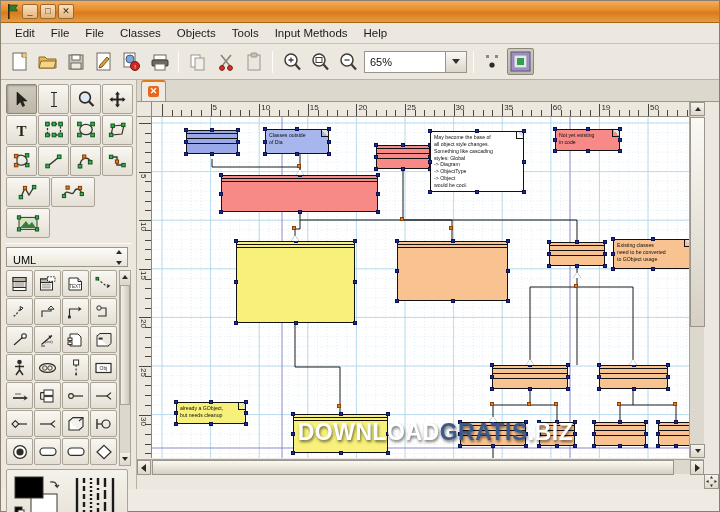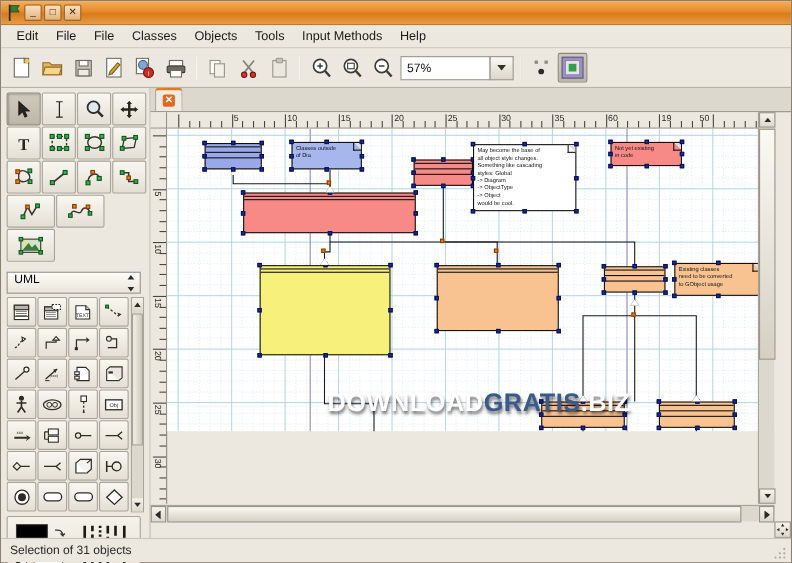--- a/index.html
+++ b/index.html
@@ -84,21 +84,21 @@
     display:flex; align-items:center; justify-content:center;
   }
   .tcell.sel { background:linear-gradient(to bottom,#cfcabd,#bdb7a9); border-color:#8d877b;
                box-shadow:inset 1px 1px 2px rgba(0,0,0,.25); }
   .tsep { width:126px; height:1px; background:#c2bcb0; margin:4px auto 3px auto;
           border-bottom:1px solid #fdfcfa; }
 
   #sheetsel {
     margin:2px 5px 3px 5px; width:122px; height:20px;
     background:linear-gradient(to bottom,#fdfcf9,#eae5da);
-    border:1px solid #9a958c; display:flex; align-items:flex-start;
+    border:1px solid #9a958c; display:flex; align-items:flex-end;
     padding-left:6px; font-size:11px; position:relative;
   }
   #sheetsel .spin {
     position:absolute; right:2px; top:2px; width:12px; height:15px;
     display:flex; flex-direction:column; align-items:center; justify-content:space-between;
   }
   .tri-u-s { width:0;height:0;border-left:3.5px solid transparent;border-right:3.5px solid transparent;
              border-bottom:4px solid #2a2a28; }
   .tri-d-s { width:0;height:0;border-left:3.5px solid transparent;border-right:3.5px solid transparent;
              border-top:4px solid #2a2a28; }
@@ -139,21 +139,21 @@
 
   #rulerTL { position:absolute; left:0; top:22px; width:15px; height:15px;
              background:#ece8e0; border-right:1px solid #8e887c; border-bottom:1px solid #8e887c; }
   #hruler { position:absolute; left:15px; top:22px; width:552px; height:15px;
             background:#ece8e0; border-bottom:1px solid #8e887c; overflow:hidden; }
   #vruler { position:absolute; left:0; top:37px; width:15px; height:341px;
             background:#ece8e0; border-right:1px solid #8e887c; overflow:hidden; }
   .rk { position:absolute; background:#4a463e; }
   .rlab { position:absolute; font-size:8px; color:#2a2a28; font-family:"Liberation Sans",sans-serif; }
 
-  #canvasclip { position:absolute; left:15px; top:37px; width:552px; height:275px;
+  #canvasclip { position:absolute; left:15px; top:37px; width:552px; height:341px;
                 overflow:hidden; background:#fff; }
   #canvas { position:absolute; left:0; top:0; width:552px; height:341px; }
 
   
   #vsb { position:absolute; right:15px; top:22px; width:15px; height:356px;
          background:#ddd8cd; border-left:1px solid #a9a398; }
   #hsb { position:absolute; left:0; bottom:15px; width:567px; height:15px;
          background:#ddd8cd; border-top:1px solid #a9a398; }
   .sbar-btn { background:linear-gradient(to bottom,#f7f4ed,#ddd7cb); border:1px solid #9a958c;
               display:flex; align-items:center; justify-content:center; }
@@ -317,21 +317,21 @@
         </svg>
     </div>
     <div class="tbtn">
       <svg width="20" height="20">
           <circle cx="9" cy="8" r="6" fill="#fff" stroke="#3f3b34" stroke-width="1.5"></circle>
           <path d="M13.5 12.5 L18 17.5" stroke="#3f3b34" stroke-width="2.2"></path>
           <path d="M6.5 8 h5" stroke="#3f3b34" stroke-width="1.3"></path>
         </svg>
     </div>
     <div id="zoombox">
-      <span>57%</span>
+      <span>65%</span>
       <div id="zoomdrop">
           <div class="tri-d"></div>
         </div>
     </div>
     <div class="tbsep" style="margin-left:26px;"></div>
     <div class="tbtn">
       <svg width="20" height="20">
           <rect x="3" y="3" width="3" height="3" fill="#8e897e"></rect>
           <rect x="12" y="3" width="3" height="3" fill="#8e897e"></rect>
           <circle cx="9" cy="13" r="2.6" fill="#2a2a28"></circle>
@@ -768,21 +768,21 @@
         <div class="rk" style="left: 544.6px; width: 1px; top: 2px; height: 13px;"></div>
         <div class="rlab" style="left: 60.6px; top: 1px;">5</div>
         <div class="rlab" style="left: 109.2px; top: 1px;">10</div>
         <div class="rlab" style="left: 157.8px; top: 1px;">15</div>
         <div class="rlab" style="left: 206.4px; top: 1px;">20</div>
         <div class="rlab" style="left: 255px; top: 1px;">25</div>
         <div class="rlab" style="left: 303.6px; top: 1px;">30</div>
         <div class="rlab" style="left: 352.2px; top: 1px;">35</div>
         <div class="rlab" style="left: 400.8px; top: 1px;">60</div>
         <div class="rlab" style="left: 449.4px; top: 1px;">19</div>
-        <div class="rlab" style="left: 484px; top: 1px;">50</div>
+        <div class="rlab" style="left: 498px; top: 1px;">50</div>
         <div class="rlab" style="left: 546.6px; top: 1px;">55</div>
       </div>
     <div id="vruler">
         <div class="rk" style="top: 6px; height: 1px; left: 2px; width: 13px;"></div>
         <div class="rk" style="top: 15.72px; height: 1px; left: 8px; width: 7px;"></div>
         <div class="rk" style="top: 25.44px; height: 1px; left: 8px; width: 7px;"></div>
         <div class="rk" style="top: 35.16px; height: 1px; left: 8px; width: 7px;"></div>
         <div class="rk" style="top: 44.88px; height: 1px; left: 8px; width: 7px;"></div>
         <div class="rk" style="top: 54.6px; height: 1px; left: 2px; width: 13px;"></div>
         <div class="rk" style="top: 64.32px; height: 1px; left: 8px; width: 7px;"></div>
@@ -1212,26 +1212,13 @@
       </div>
     </div>
 
     <div id="navbtn">
       <svg width="11" height="11">
           <path d="M5.5 0 L7 2.6 H4 Z M5.5 11 L4 8.4 H7 Z M0 5.5 L2.6 4 V7 Z M11 5.5 L8.4 7 V4 Z" fill="#2a2a28"></path>
         </svg>
     </div>
   </div>
 
-  <div id="statusbar">
-    <span>Selection of 31 objects</span>
-    <svg id="grip" viewBox="0 0 14 14">
-      <g fill="#b0aa9e">
-        <circle cx="11" cy="5" r="1"></circle>
-          <circle cx="7" cy="9" r="1"></circle>
-          <circle cx="11" cy="9" r="1"></circle>
-        <circle cx="3" cy="13" r="1"></circle>
-          <circle cx="7" cy="13" r="1"></circle>
-          <circle cx="11" cy="13" r="1"></circle>
-      </g>
-    </svg>
-  </div>
 </div>
 
 </body></html>

